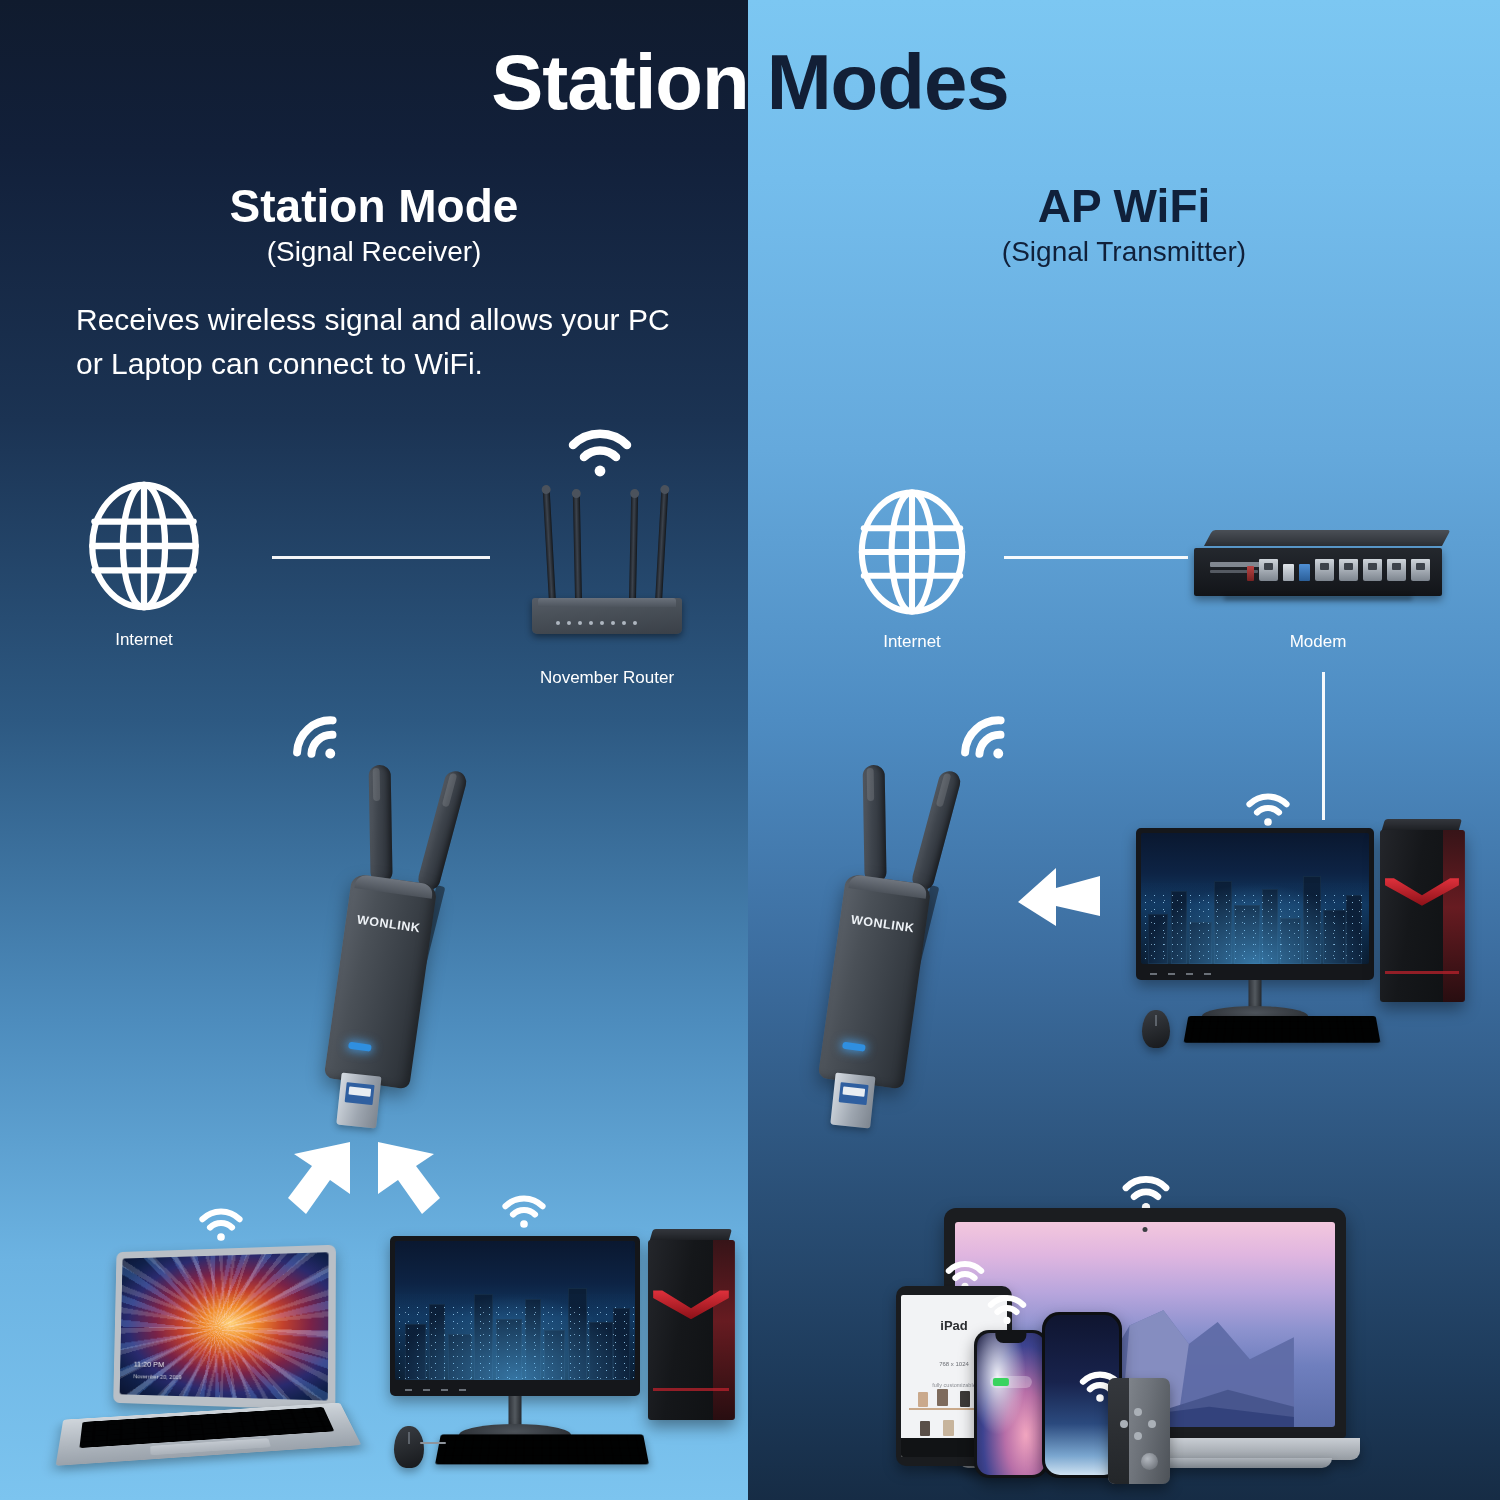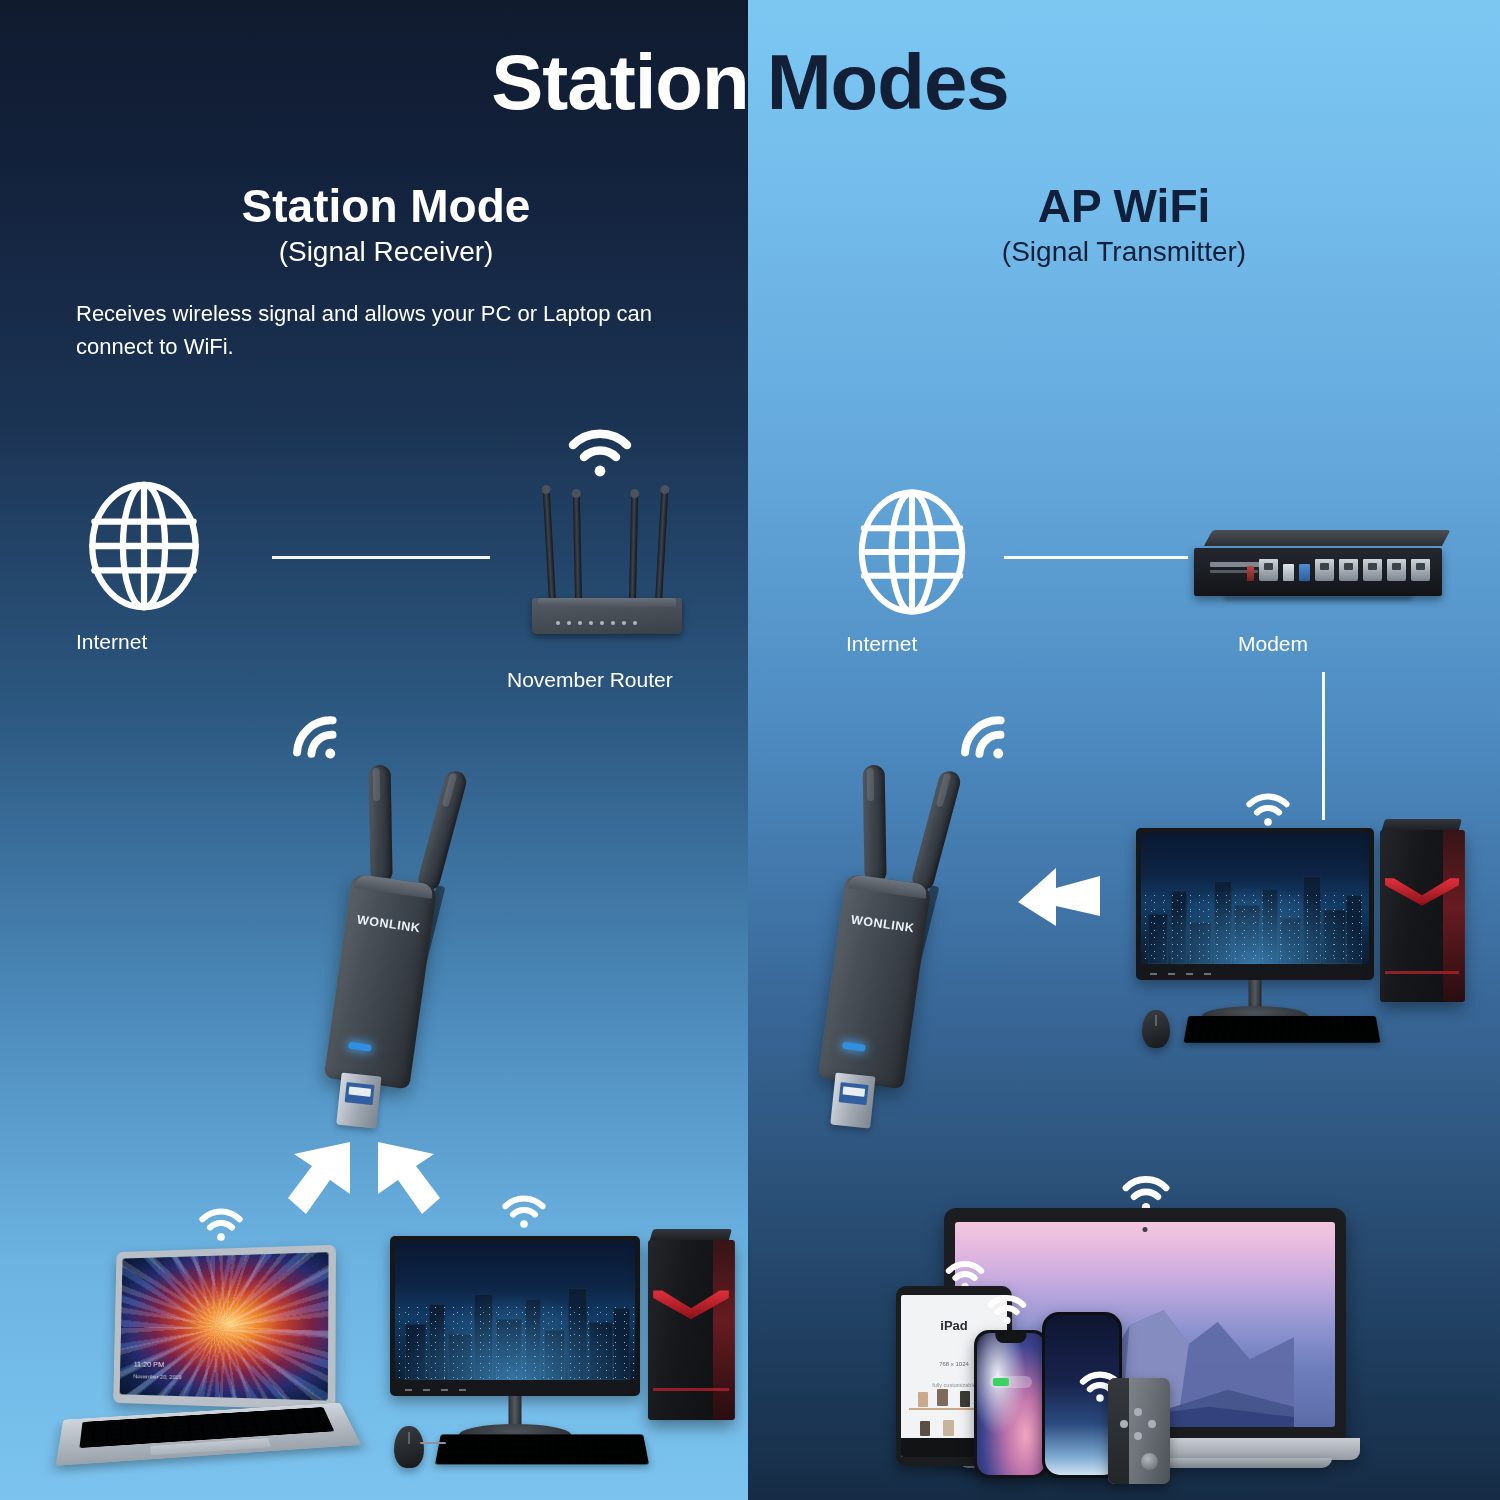--- a/index.html
+++ b/index.html
@@ -26,26 +26,26 @@
   .title .w2 { color:#121f36; }
 
   
   .mode-head { position:absolute; width:100%; text-align:center; }
   .mode-title { font-size:46px; font-weight:bold; line-height:1.05; }
   .mode-sub   { font-size:28px; font-weight:normal; margin-top:6px; }
 
   .light-text .mode-title, .light-text .mode-sub { color:#ffffff; }
   .dark-text  .mode-title, .dark-text  .mode-sub { color:#10203a; }
 
-  .desc { position:absolute; font-size:22px; line-height:1.48; }
+  .desc { position:absolute; font-size:30px; line-height:1.48; }
   .desc.light { color:#ffffff; }
   .desc.dark  { color:#13243c; }
 
   
-  .node-label { position:absolute; font-size:21px; white-space:nowrap; }
+  .node-label { position:absolute; font-size:17px; text-align:center; white-space:nowrap; }
   .node-label.light { color:#ffffff; }
   .node-label.dark  { color:#ffffff; }
 
   
   .conn-h { position:absolute; height:3px; background:#ffffff; opacity:.95; }
   .conn-v { position:absolute; width:3px; background:#ffffff; opacity:.95; }
 
   
   .globe { position:absolute; }
   .globe svg { display:block; }
@@ -254,21 +254,21 @@
 
   <div class="panel panel-left"></div>
   <div class="panel panel-right"></div>
 
   <div class="title-wrap">
     <div class="title">
       <span class="w1">Station</span><span style="display:inline-block;width:18px"></span><span class="w2">Modes</span>
     </div>
   </div>
 
-  <div class="mode-head light-text" style="top:182px;left:12px;width:748px;">
+  <div class="mode-head light-text" style="top:182px;left:0;width:748px;">
     <div class="mode-title">Station Mode</div>
     <div class="mode-sub">(Signal Receiver)</div>
   </div>
 
   <div class="desc light" style="top:298px;left:76px;width:620px;">Receives wireless signal and allows your PC or Laptop can connect to WiFi.</div>
 
   <div class="globe" style="top:478px;left:76px;">
     <svg width="136" height="136" viewBox="0 0 100 100" fill="none" stroke="#ffffff" stroke-width="4.6" stroke-linecap="round">
       <ellipse cx="50" cy="50" rx="38" ry="45"></ellipse>
       <ellipse cx="50" cy="50" rx="15.5" ry="45"></ellipse>

